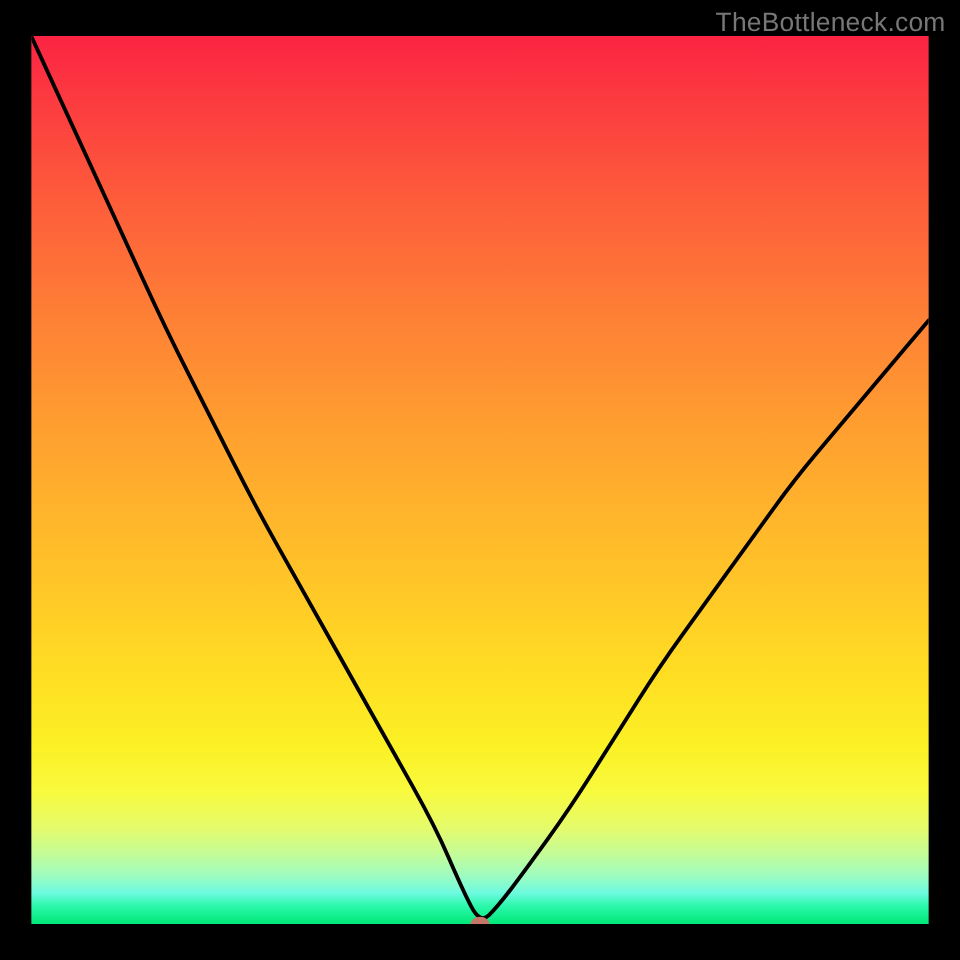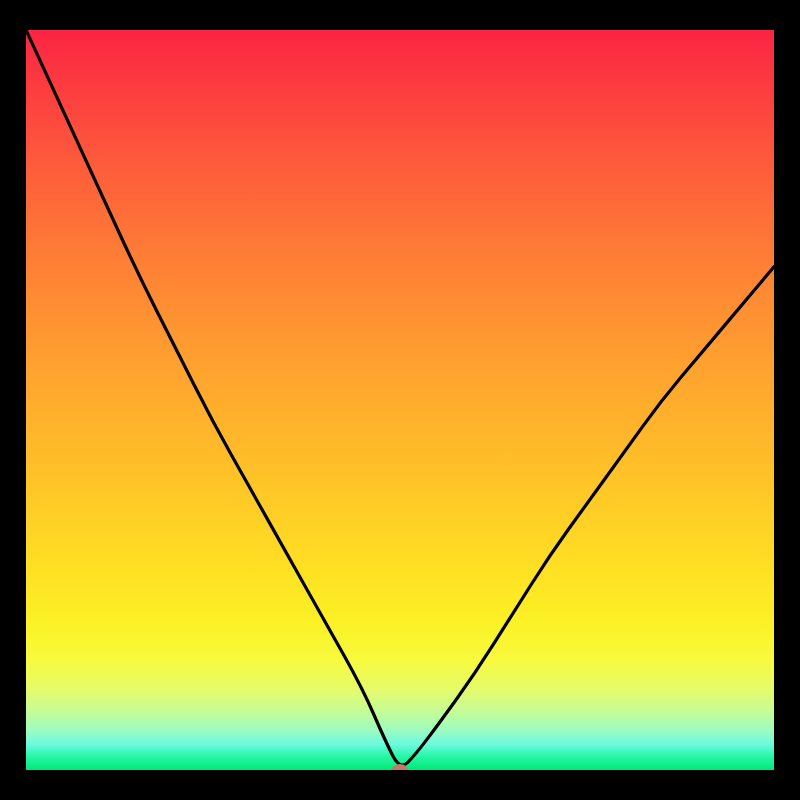--- a/index.html
+++ b/index.html
@@ -71,20 +71,21 @@
     border-radius: 50%;
     background: #c67769;
     transform: translate(-50%, -50%);
     pointer-events: none;
   }
 </style>
 </head>
 <body>
 
 <div class="frame">
+  <div class="watermark">TheBottleneck.com</div>
 
   <div class="plot">
     <div class="gradient"></div>
     <svg class="curve" viewBox="0 0 748 740" preserveAspectRatio="none">
       <path id="curve-path" d="M 0.00 0.00 Q 0.00 0.00 18.70 40.70 Q 37.40 81.40 56.10 122.10 Q 74.80 162.80 93.50 203.50 Q 112.20 244.20 130.90 281.20 Q 149.60 318.20 168.30 355.20 Q 187.00 392.20 205.70 425.50 Q 224.40 458.80 243.10 492.10 Q 261.80 525.40 280.50 558.70 Q 299.20 592.00 317.90 625.30 Q 336.60 658.60 347.82 684.50 Q 359.04 710.40 366.52 725.20 Q 374.00 740.00 381.48 732.60 Q 388.96 725.20 400.18 710.40 Q 411.40 695.60 430.10 669.70 Q 448.80 643.80 467.50 614.20 Q 486.20 584.60 504.90 555.00 Q 523.60 525.40 542.30 499.50 Q 561.00 473.60 579.70 447.70 Q 598.40 421.80 617.10 395.90 Q 635.80 370.00 654.50 347.80 Q 673.20 325.60 691.90 303.40 Q 710.60 281.20 729.30 259.00 T 748.00 236.80" fill="none" stroke="#000" stroke-width="3.2" stroke-linecap="round"></path>
     </svg>
     <div class="marker" id="marker-dot" style="left: 374px; top: 740px; background: rgb(198, 119, 105);"></div>
   </div>
 </div>
 

